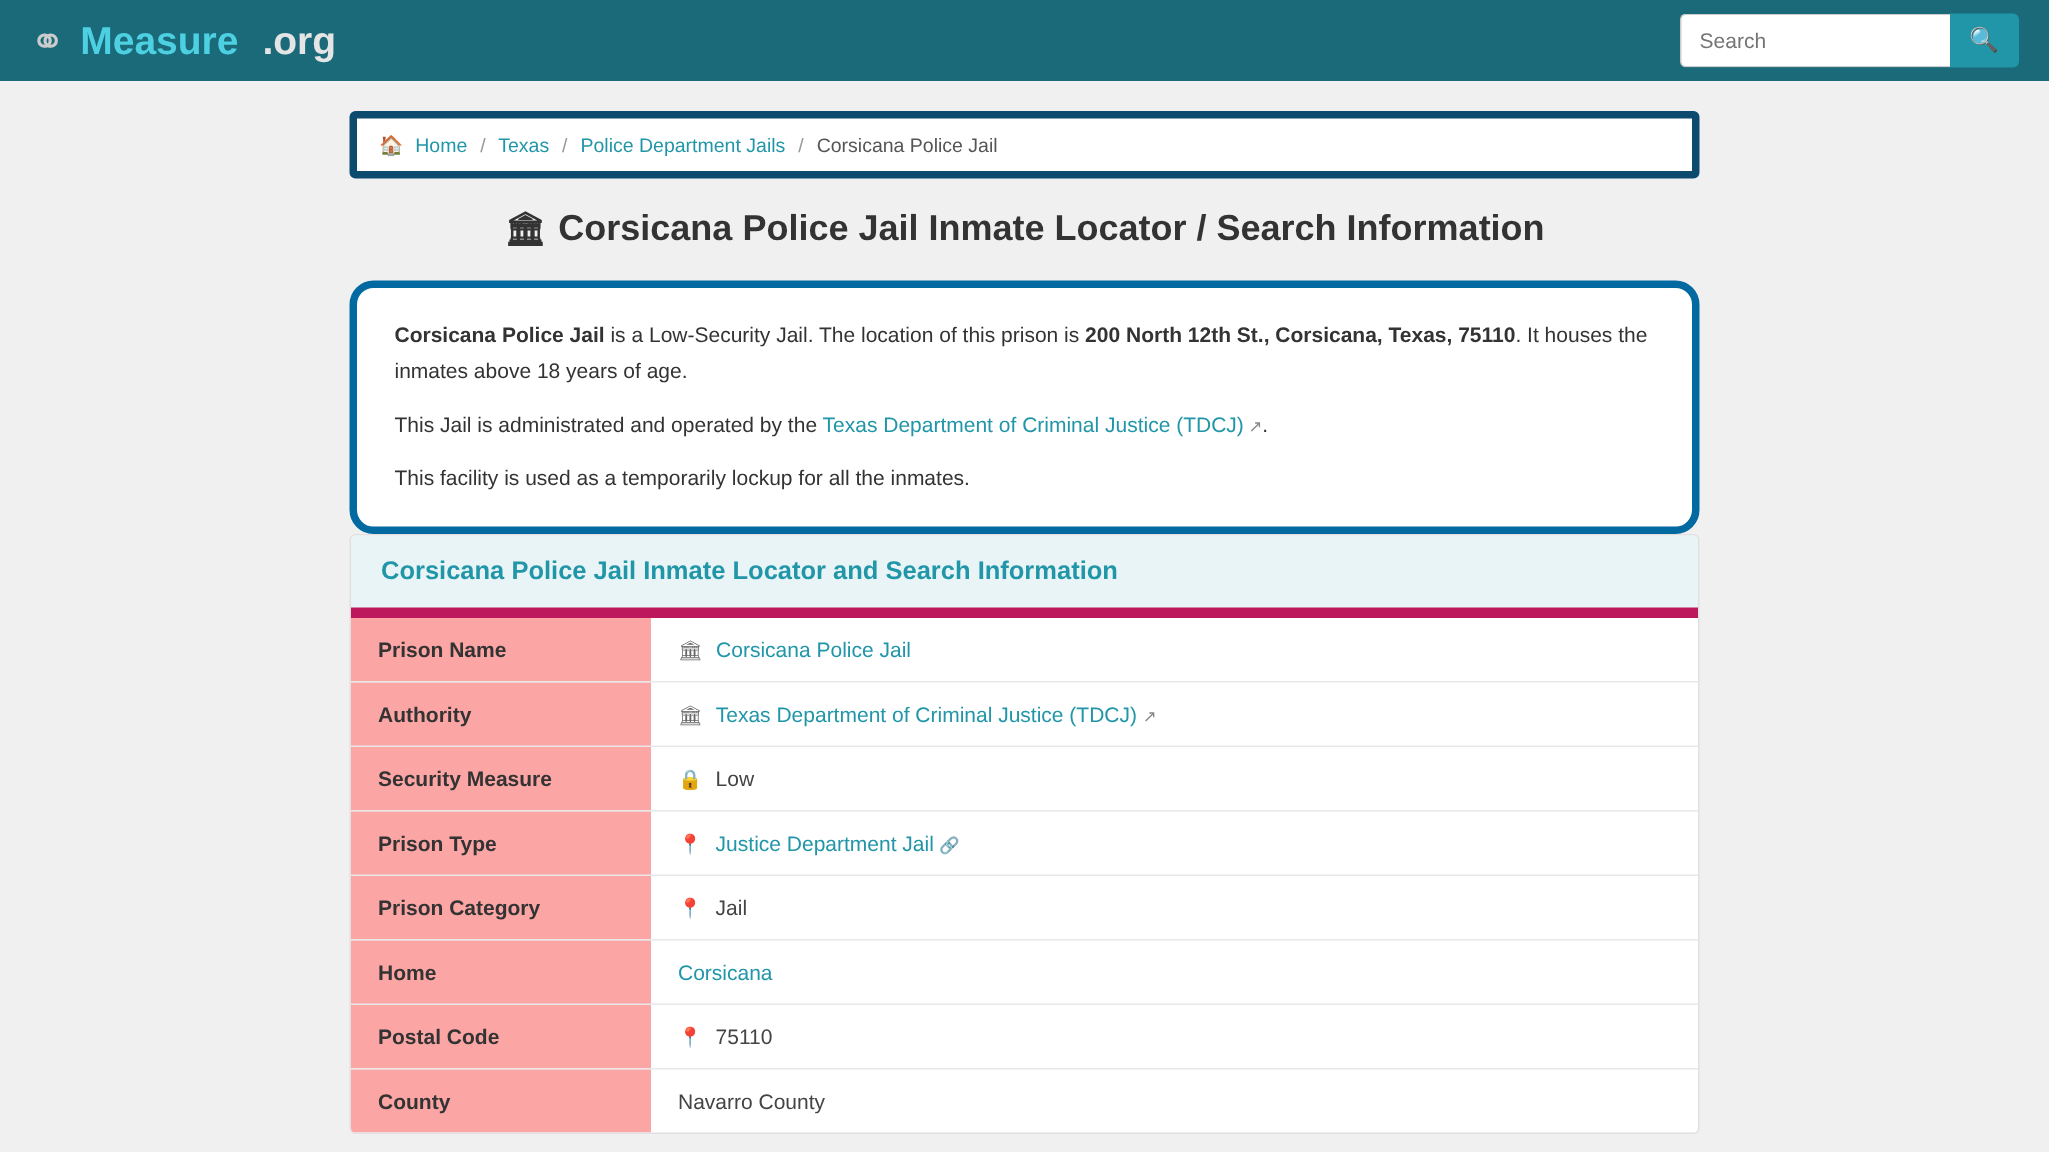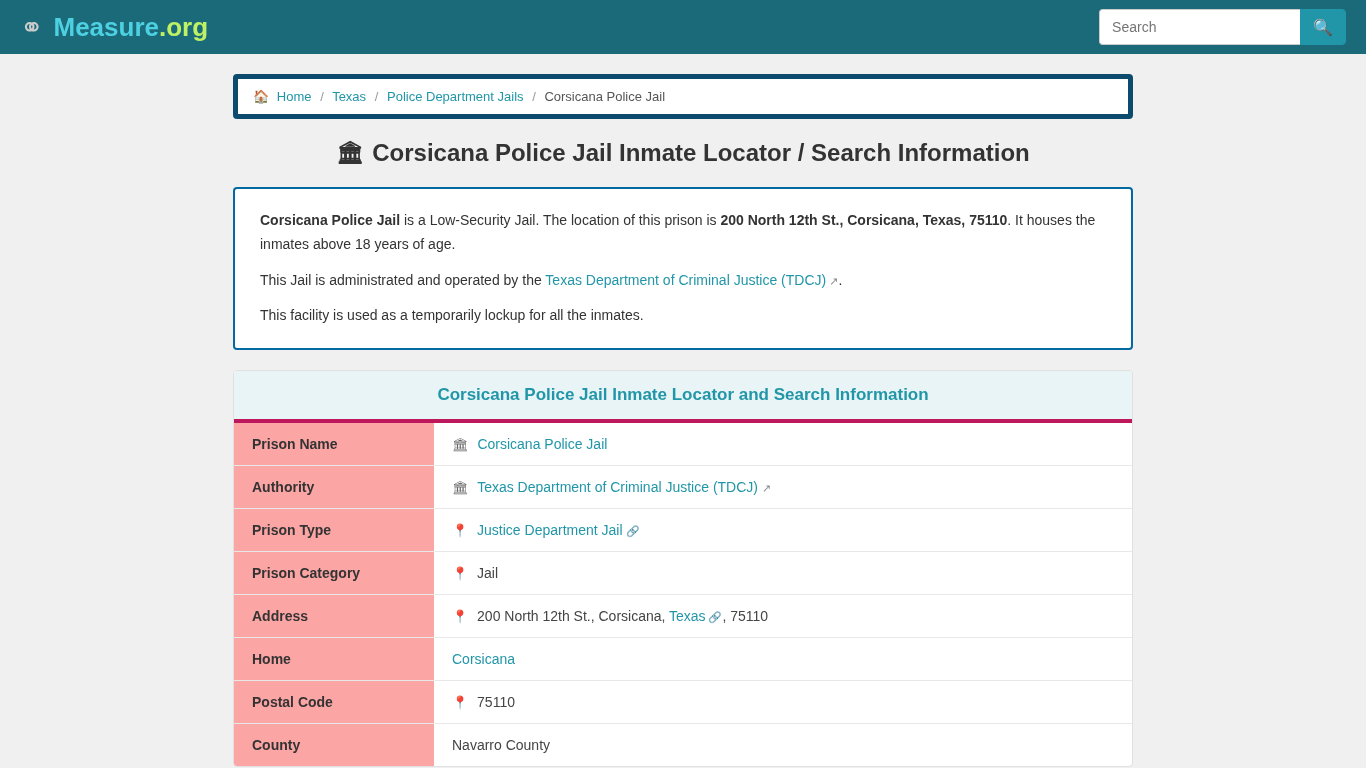--- a/index.html
+++ b/index.html
@@ -35,21 +35,21 @@
       display: flex;
       align-items: center;
       gap: 0;
     }
     .search-input {
       padding: 6px 12px;
       font-size: 14px;
       border: 1px solid #ccc;
       border-right: none;
       border-radius: 4px 0 0 4px;
-      width: 201px;
+      width: 180px;
       outline: none;
       height: 36px;
     }
     .search-button {
       background: #2196a8;
       border: 1px solid #2196a8;
       color: white;
       padding: 6px 12px;
       cursor: pointer;
       border-radius: 0 4px 4px 0;
@@ -90,24 +90,23 @@
       margin-bottom: 20px;
       display: flex;
       align-items: center;
       justify-content: center;
       gap: 8px;
     }
 
     
     .description {
       background: #fff;
-      border: 2px solid #0369a1;
+      border: 5px solid #0369a1;
       padding: 20px 25px;
-      border-radius: 4px;
-      margin-bottom: 20px;
+      border-radius: 16px;
       line-height: 1.7;
     }
     .description p {
       margin-bottom: 12px;
     }
     .description p:last-child { margin-bottom: 0; }
     .description a {
       color: #2196a8;
       text-decoration: none;
     }
@@ -119,22 +118,22 @@
       border: 1px solid #e0e0e0;
       border-radius: 4px;
       overflow: hidden;
     }
     .info-section-header {
       background: #e8f4f6;
       padding: 14px 20px;
       font-size: 17px;
       font-weight: bold;
       color: #2196a8;
-      text-align: center;
-      border-bottom: 4px solid #be185d;
+      text-align: left;
+      border-bottom: 7px solid #be185d;
     }
     .info-table {
       width: 100%;
       border-collapse: collapse;
     }
     .info-table tr {
       border-bottom: 1px solid #e8e8e8;
     }
     .info-table tr:last-child { border-bottom: none; }
     .info-table td {
@@ -161,21 +160,21 @@
       color: #666;
     }
   </style>
 </head>
 <body>
 
 <div class="header">
   <div class="logo-area">
     <span class="logo-icon">⚭</span>
     <span class="logo-text">
-      <span>Measure</span><span style="color:#bef264;">.org</span>
+      <span>Measure</span><span style="color:#e5e5e5;margin-left:16px;">.org</span>
     </span>
   </div>
   <div class="search-area">
     <input type="text" class="search-input" placeholder="Search" style="">
     <button class="search-button">🔍</button>
   </div>
 </div>
 
 <div class="main-wrapper">
 
@@ -220,45 +219,45 @@
 
         <tr>
           <td>Authority</td>
           <td>
             <span class="cell-icon">🏛</span>
             <a href="#">Texas Department of Criminal Justice (TDCJ)</a>
             <span style="font-size:11px;color:#888;"> ↗</span>
           </td>
         </tr>
 
+        <tr>
+          <td>Security Measure</td>
+          <td>
+            <span class="cell-icon">🔒</span>
+            <span>Low</span>
+          </td>
+        </tr>
 
         <tr>
           <td>Prison Type</td>
           <td>
             <span class="cell-icon">📍</span>
             <a href="#">Justice Department Jail</a>
             <span style="font-size:11px;color:#888;"> 🔗</span>
           </td>
         </tr>
 
         <tr>
           <td>Prison Category</td>
           <td>
             <span class="cell-icon">📍</span>
             <span>Jail</span>
           </td>
         </tr>
 
-        <tr>
-          <td>Address</td>
-          <td>
-            <span class="cell-icon">📍</span>
-            <span>200 North 12th St., Corsicana, </span><a href="#">Texas</a><span style="font-size:11px;color:#888;"> 🔗</span><span>, 75110</span>
-          </td>
-        </tr>
 
         <tr>
           <td>Home</td>
           <td>
             <a href="#">Corsicana</a>
           </td>
         </tr>
 
         <tr>
           <td>Postal Code</td>

